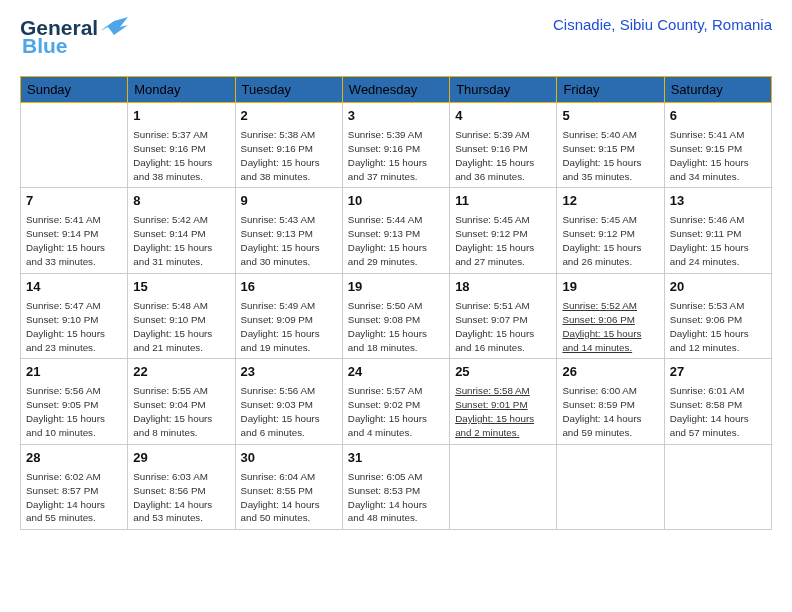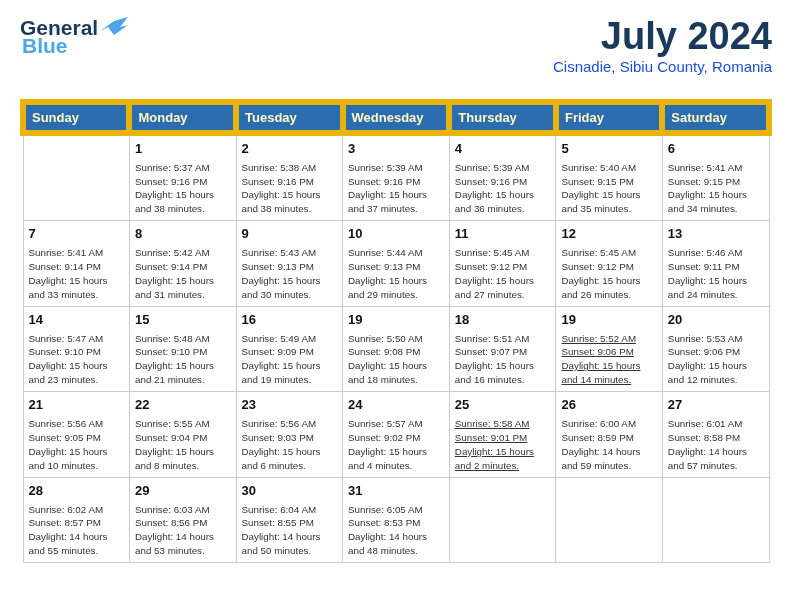--- a/index.html
+++ b/index.html
@@ -13,21 +13,21 @@
     .page {
       width: 792px;
       min-height: 612px;
       background: #fff;
       padding: 16px 20px 10px 20px;
     }
     .header {
       display: flex;
       justify-content: space-between;
       align-items: flex-start;
-      margin-bottom: 24px;
+      margin-bottom: 18px;
     }
     .logo {
       display: flex;
       flex-direction: column;
       align-items: flex-start;
     }
     .title-block {
       text-align: right;
     }
     .month-title {
@@ -40,26 +40,26 @@
       font-size: 15px;
       color: #1d4ed8;
     }
     .calendar {
       width: 100%;
       border-collapse: collapse;
       font-size: 10.5px;
     }
     .calendar thead tr th {
       background-color: #2b6cb0;
-      color: #fef9c3;
+      color: #000000;
       text-align: left;
       padding: 5px 6px;
       font-size: 13px;
-      font-weight: 700;
-      border: 6px solid #eab308;
+      font-weight: 400;
+      border: 1px solid #eab308;
     }
     .calendar tbody tr td {
       border: 1px solid #ccc;
       vertical-align: top;
       padding: 4px 5px;
       width: 107px;
       min-height: 70px;
       color: #222;
       line-height: 1.45;
     }
@@ -86,21 +86,20 @@
     <div class="logo">
       <div style="display:flex;align-items:center;gap:2px;">
         <span style="font-size:21px;font-weight:bold;color:#1a3a5c;">General</span>
         <svg width="28" height="22" viewBox="0 0 28 22">
           <polygon points="14,4 28,0 20,10 28,8 14,18 8,10 0,14" fill="#4da6e8"></polygon>
         </svg>
       </div>
       <span style="font-size:21px;font-weight:bold;color:#4da6e8;margin-top:-6px;margin-left:2px;">Blue</span>
     </div>
     <div class="title-block">
-      <div class="month-title">July 2024</div>
       <div class="location">Cisnadie, Sibiu County, Romania</div>
     </div>
   </div>
 
   <table class="calendar">
     <thead>
       <tr>
       <th>Sunday</th>
           <th>Monday</th>
           <th>Tuesday</th>

